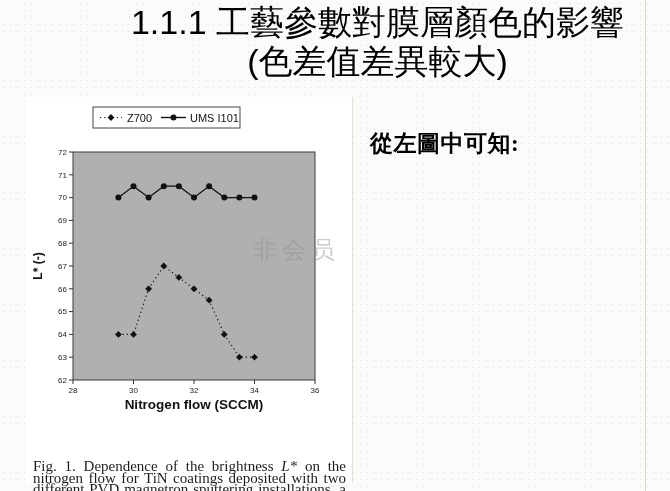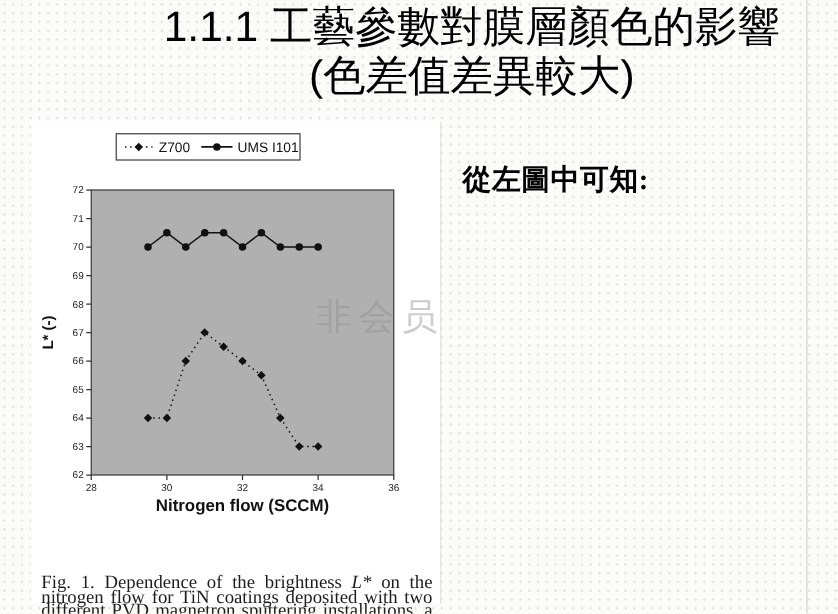--- a/index.html
+++ b/index.html
@@ -37,21 +37,21 @@
     position:absolute; left:352px; width:292px; z-index:10;
     font-family:"Liberation Serif", serif; font-weight:600;
     font-size:23px; line-height:26px; color:#000;
     text-align:left; letter-spacing:0.5px;padding-left:18px;
   }
   #note-intro { top:131px; }
   #note-1 { top:186px; }
   #note-2 { top:316px; }
   .watermark {
     position:absolute; left:253px; top:234px; z-index:6;
-    font-family:"Liberation Serif", serif; font-size:29px; letter-spacing:5px;
+    font-family:"Liberation Serif", serif; font-size:24px; letter-spacing:5px;
     color:#8f8f8f; opacity:0.45; pointer-events:none; white-space:nowrap;
   }
 </style>
 </head>
 <body>
 
 <div class="slide">
 
   <div class="vline"></div>
 

